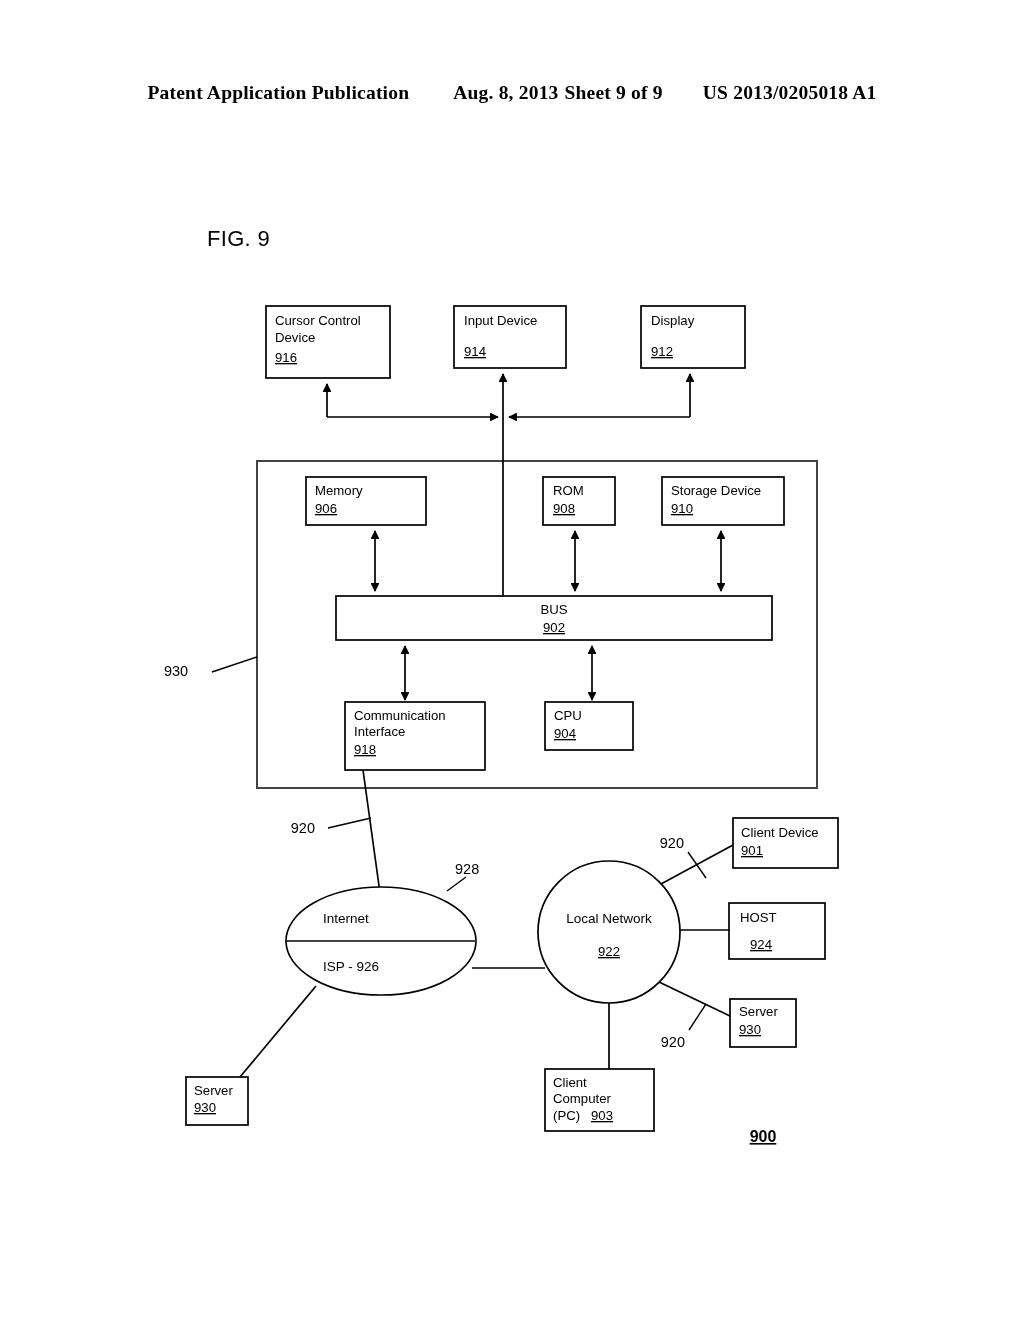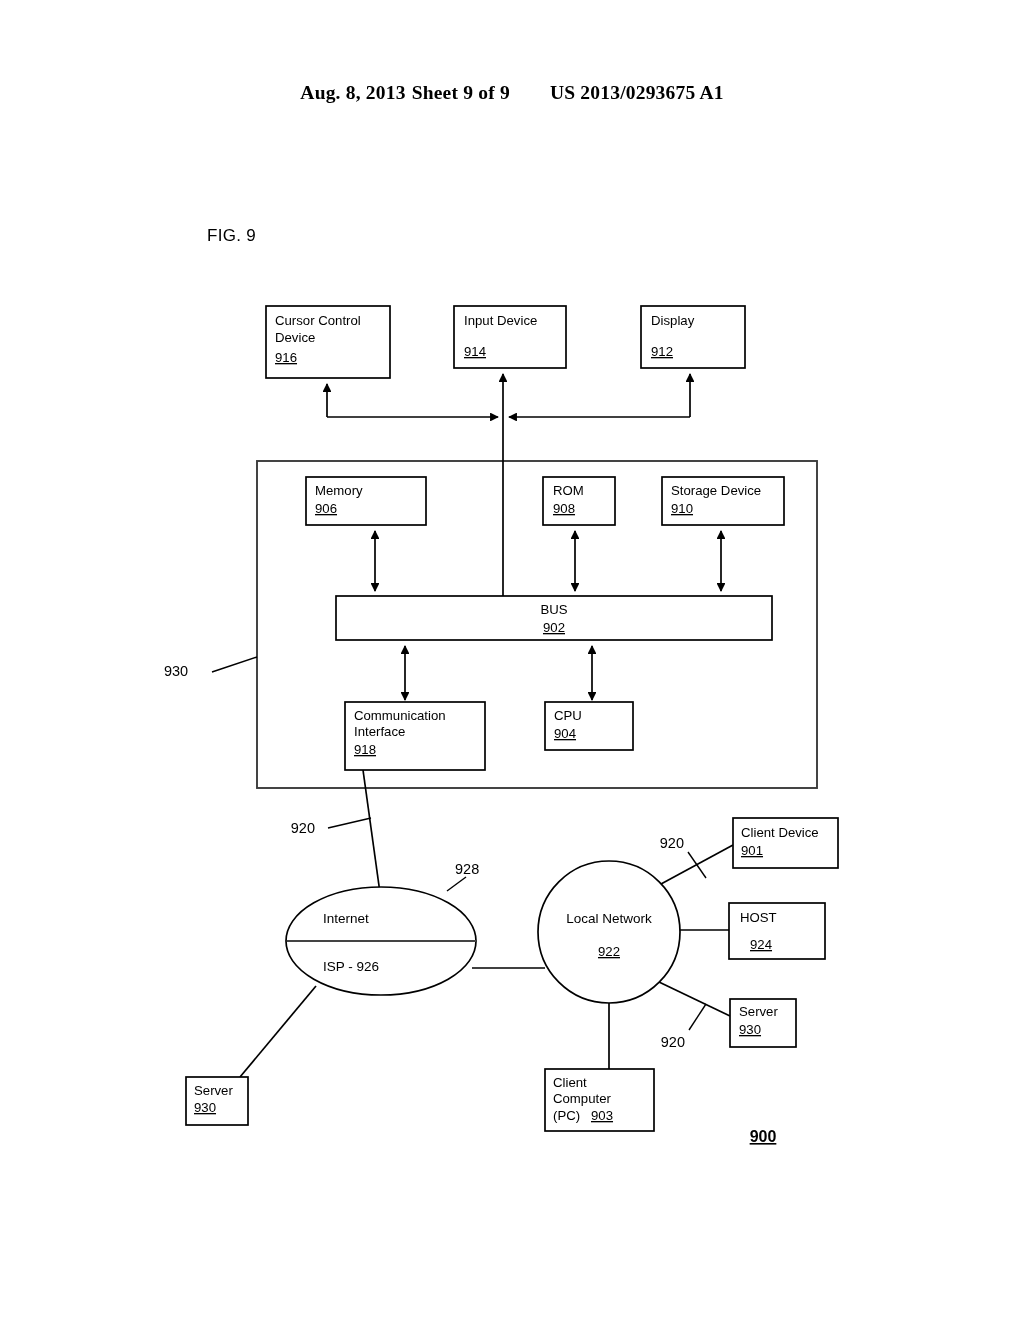--- a/index.html
+++ b/index.html
@@ -34,21 +34,21 @@
   .patent-header .pub-title { margin-right: 44px; }
   .patent-header .pub-date  { margin-right: 6px; }
   .patent-header .pub-sheet { margin-right: 40px; }
   .patent-header .pub-number { }
 
   
   .fig-label {
     position: absolute;
     left: 207px;
     top: 226px;
-    font-size: 17px;
+    font-size: 22px;
     font-family: "Liberation Sans", sans-serif;
     letter-spacing: 0.3px;
   }
 
   
   #diagram {
     position: absolute;
     left: 0;
     top: 0;
     width: 1024px;
@@ -92,23 +92,24 @@
   }
   line.divider {
     stroke: #444444;
     stroke-width: 2.2;
   }
 </style>
 </head>
 <body>
 
 <div class="patent-header">
+  <span class="pub-title">Patent Application Publication</span>
   <span class="pub-date">Aug. 8, 2013</span>
   <span class="pub-sheet">Sheet 9 of 9</span>
-  <span class="pub-number">US 2013/0293675 A1</span>
+  <span class="pub-number">US 2013/0205018 A1</span>
 </div>
 
 <div class="fig-label">FIG. 9</div>
 
 <svg id="diagram" viewBox="0 0 1024 1320">
   <defs>
     <marker id="arrow" viewBox="0 0 10 10" refX="9" refY="5" markerWidth="5.2" markerHeight="5.2" orient="auto-start-reverse">
       <path d="M 0 0 L 10 5 L 0 10 z" fill="#000"></path>
     </marker>
   </defs>

